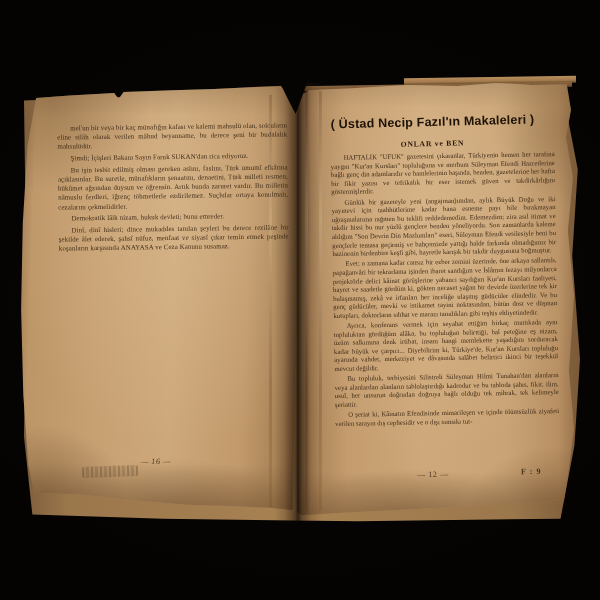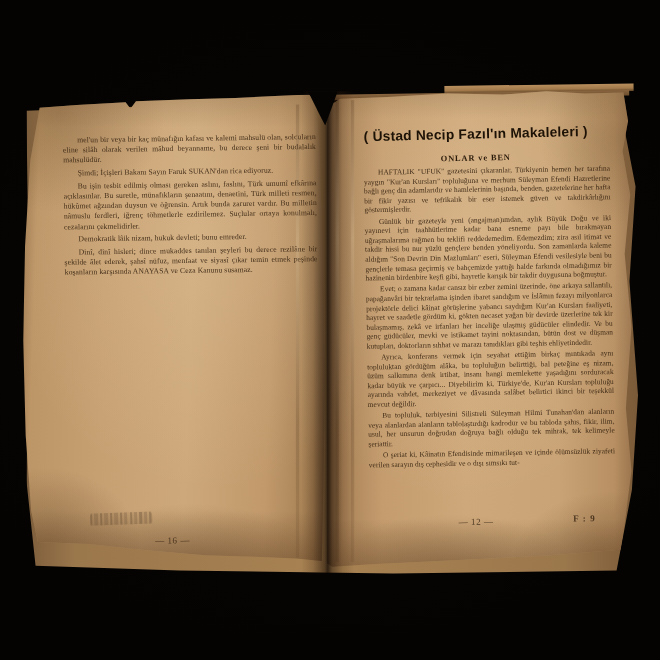--- a/index.html
+++ b/index.html
@@ -61,21 +61,21 @@
     transform:rotate(-1deg);letter-spacing:.05px;}
   .right-body p{margin:0 0 1.6px 0;}
 
   .article-header{position:absolute;left:8px;top:33px;width:255px;text-align:center;z-index:2;
     font-family:"Liberation Sans","DejaVu Sans",sans-serif;font-weight:700;
     font-size:12.5px;color:#1d1206;letter-spacing:.2px;transform:rotate(-1.4deg);}
   .article-subtitle{position:absolute;left:8px;top:57px;width:255px;text-align:center;
     font-weight:700;font-size:7.6px;color:#2a1a0a;letter-spacing:.8px;transform:rotate(-1.2deg);}
 
   .footer{position:absolute;font-size:8.2px;color:rgba(58,39,20,.85);}
-  .footer-left-num{left:121px;top:401px;letter-spacing:.5px;transform:rotate(-1deg);}
+  .footer-left-num{left:121px;top:371px;letter-spacing:.5px;transform:rotate(-1deg);font-style:italic;}
   .footer-right-num{left:120px;top:388px;letter-spacing:.5px;transform:rotate(-.8deg);}
   .footer-edition{left:224px;top:385px;font-weight:700;letter-spacing:1px;transform:rotate(-.8deg);}
 
   .stamp{position:absolute;left:62px;top:380px;width:56px;height:11px;opacity:.55;
     transform:rotate(-2deg);filter:blur(.7px);border-radius:2px;
     background:repeating-linear-gradient(90deg,rgba(62,46,30,.55) 0 2px,rgba(62,46,30,.12) 2px 4px,rgba(62,46,30,.4) 4px 7px,rgba(62,46,30,.08) 7px 9px);}
 </style>
 </head>
 <body>
 

